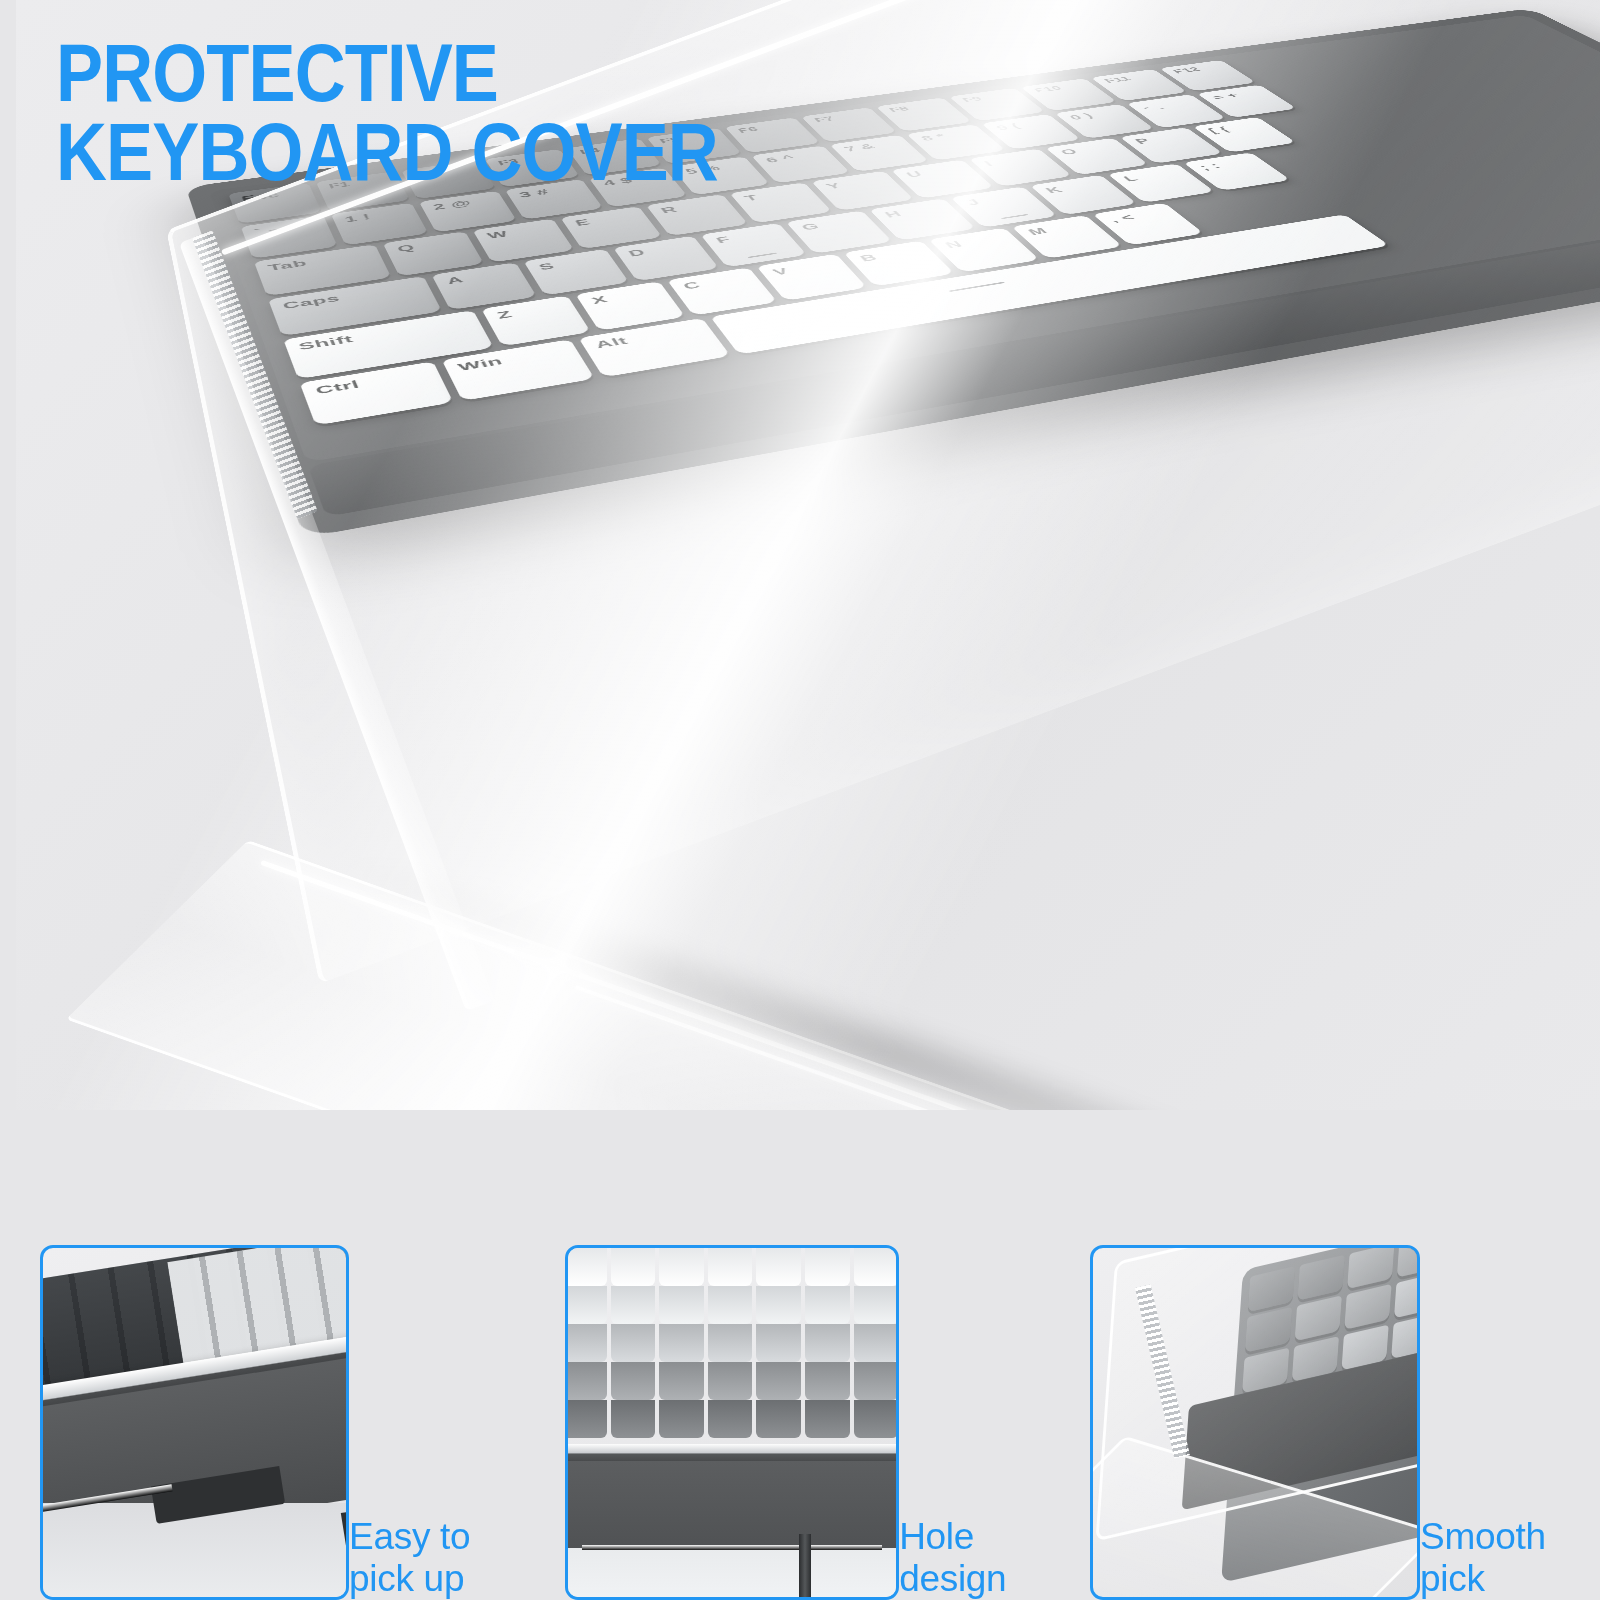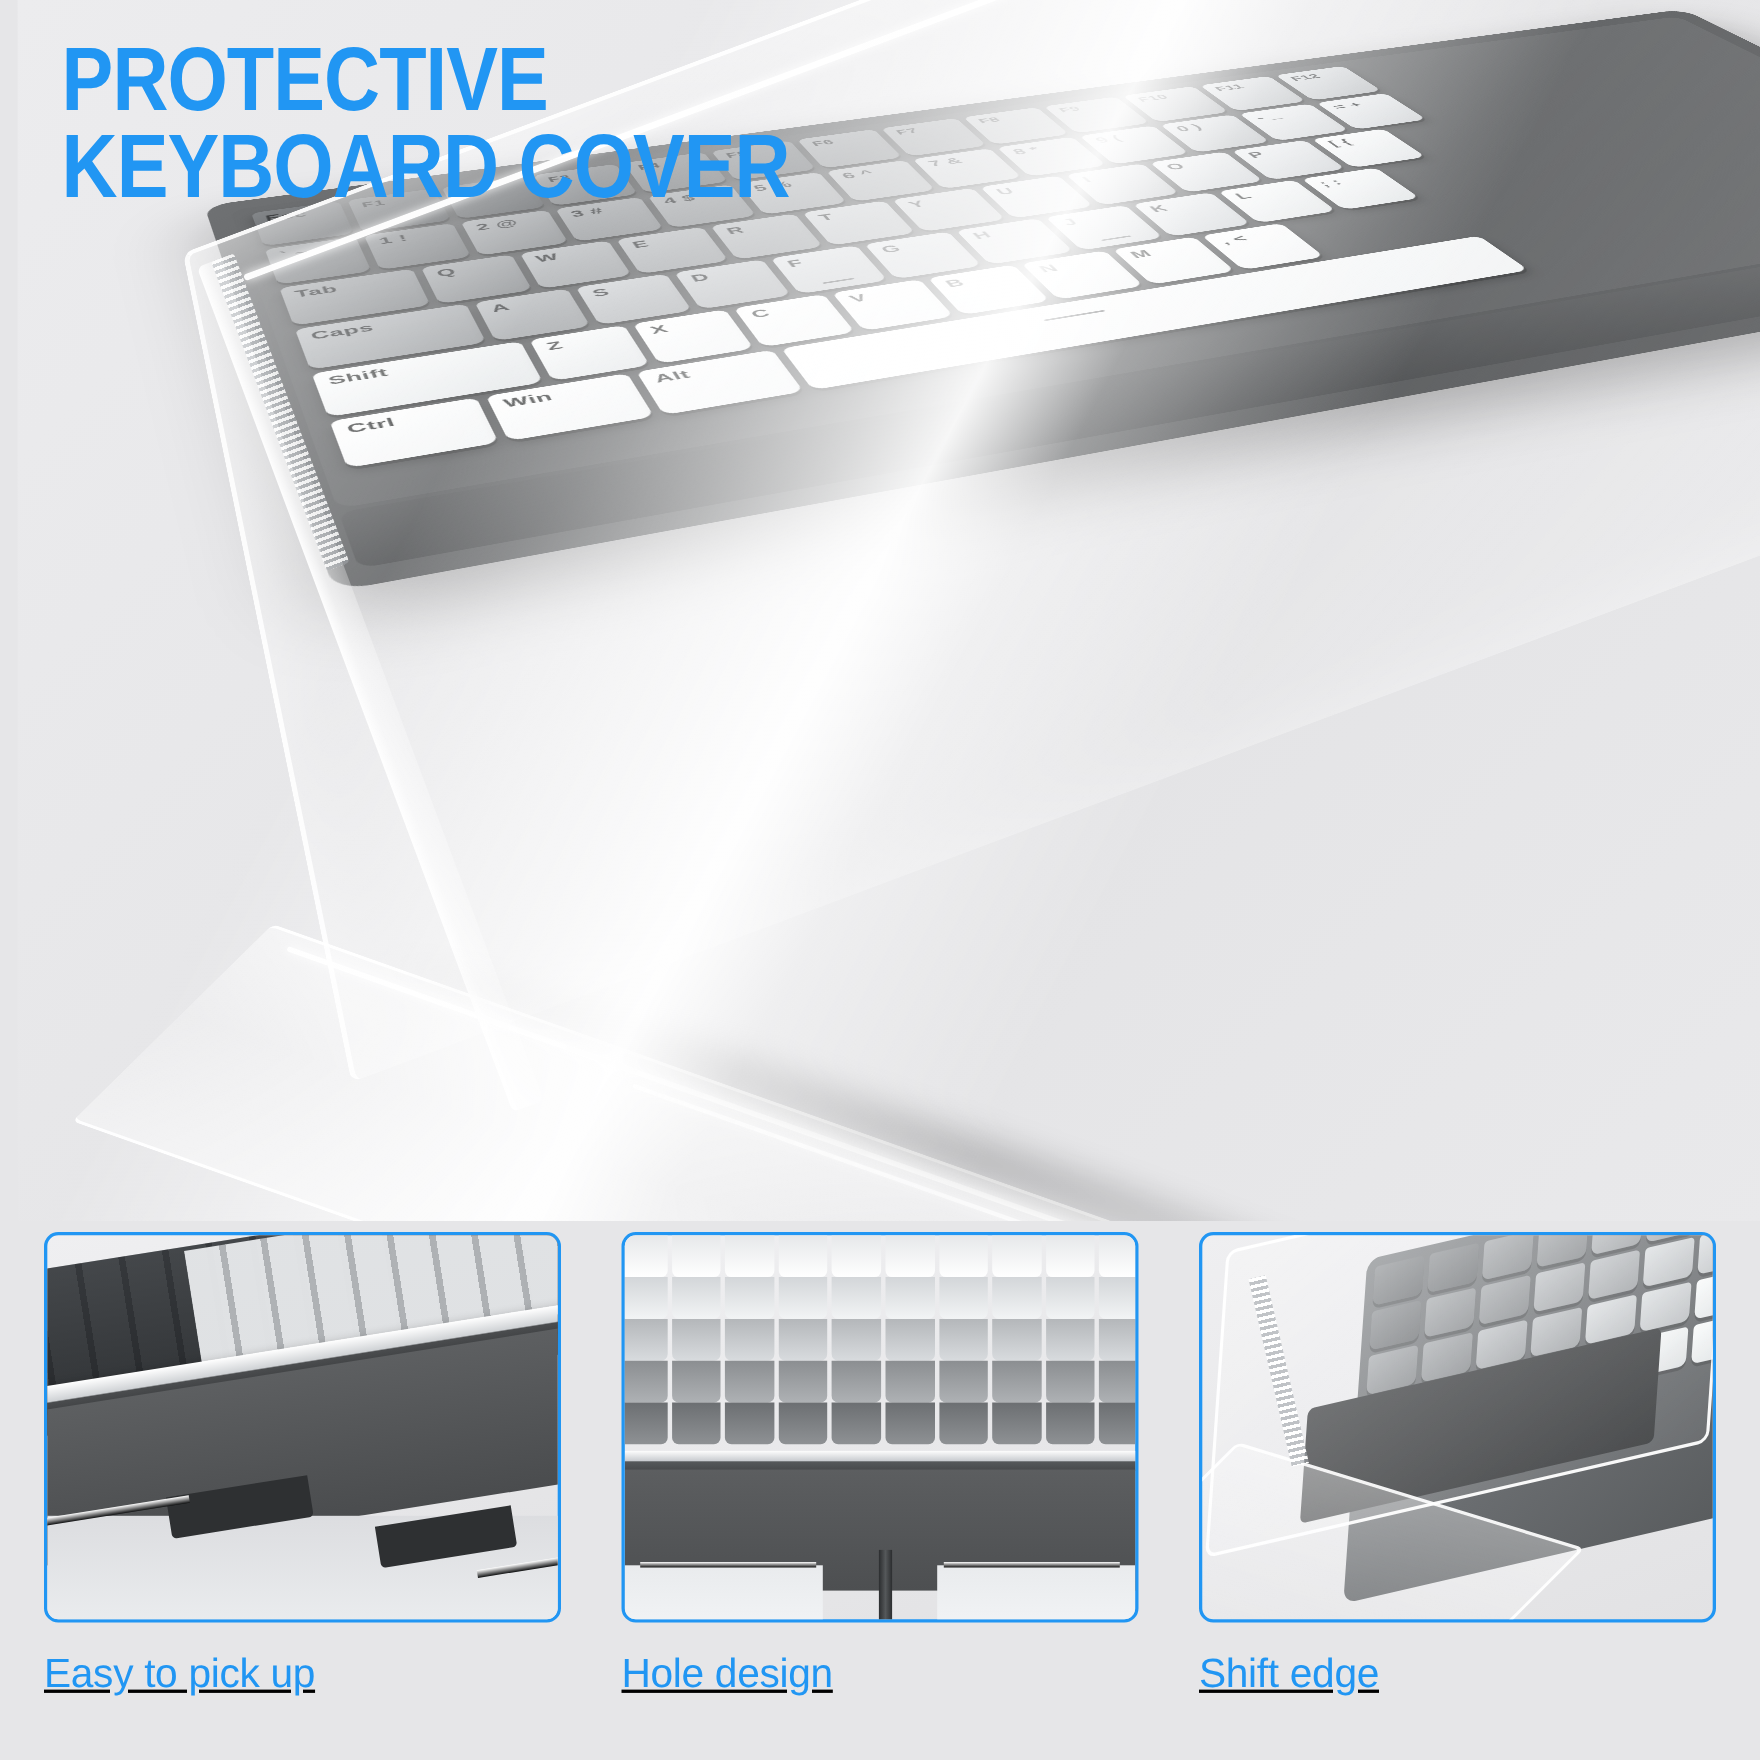--- a/index.html
+++ b/index.html
@@ -188,21 +188,21 @@
     text-transform:uppercase;
     z-index:30;
   }
 
   
   .features {
     position:absolute; left:0; top:1110px; width:1600px; height:490px;
     display:flex; justify-content:space-between;
     padding:10px 40px 0 40px;
   }
-  .feature { width:470px; display:flex; flex-direction:column; align-items:flex-start;text-decoration:underline; }
+  .feature { width:470px; display:flex; flex-direction:row; align-items:flex-end; }
   .thumb {
     width:470px; height:355px;
     border:3px solid #2196f3;
     border-radius:13px;
     overflow:hidden;
     position:relative;
     background:linear-gradient(160deg,#efeff1,#e2e2e4);
   }
   .thumb-cap {
     margin-top:26px;
@@ -585,15 +585,15 @@
               <div class="tC-k c4"></div>
               <div class="tC-k c4"></div>
             </div>
         </div>
       </div>
       <div class="tC-base"></div>
       <div class="tC-cover-top"></div>
       <div class="tC-cover-front"></div>
       <div class="tC-rib"></div>
     </div>
-    <div class="thumb-cap" style="color: rgb(33, 150, 243);">Shift edge</div>
+    <div class="thumb-cap" style="color: rgb(33, 150, 243);">Smooth pick</div>
   </div>
 </div>
 
 </body></html>

